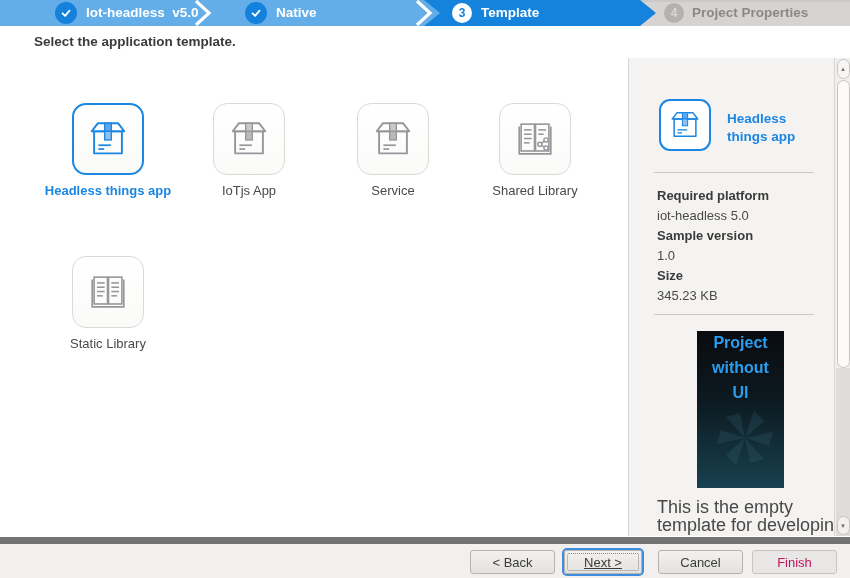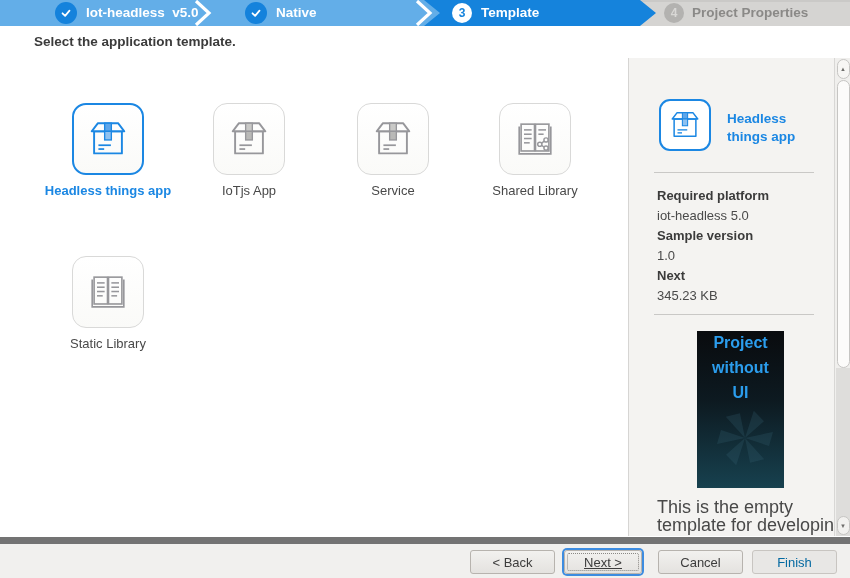--- a/index.html
+++ b/index.html
@@ -82,21 +82,21 @@
   .button-bar { position:absolute; left:0; top:537px; width:850px; height:41px; background:#f1f0ee;
                 border-top:7px solid #737373; }
   .btn { position:absolute; top:6px; height:24px; border:1px solid #b7b3ae; border-radius:3px;
          background:linear-gradient(#f2f1ef,#e4e2df); font-family:"Liberation Sans",sans-serif;
          font-size:13px; color:#3c3c3c; text-align:center; }
   .btn-back { left:470px; width:85px; }
   .btn-next { left:564px; width:78px; box-shadow:0 0 0 2px #3d8ce0;text-decoration:underline; }
   .btn-next::after { content:""; position:absolute; inset:2px; border:1px dotted #8a8884;
                      border-radius:2px; pointer-events:none; }
   .btn-cancel { left:658px; width:85px; }
-  .btn-finish { left:752px; width:85px; color:#0369a1; background:#e8e7e5; border-color:#c8c5c1; }
+  .btn-finish { left:752px; width:85px; color:#be185d; background:#e8e7e5; border-color:#c8c5c1; }
 </style>
 </head>
 <body>
 
 <svg width="0" height="0" style="position:absolute">
   <defs>
     <symbol id="icon-package" viewBox="0 0 48 48">
       <polygon points="7,16 13.5,7.5 34.5,7.5 41,16" fill="none" stroke="currentColor" stroke-width="2" stroke-linejoin="round"></polygon>
       <rect x="9.5" y="16" width="29" height="23" fill="none" stroke="currentColor" stroke-width="2" stroke-linejoin="round"></rect>
       <rect x="20.5" y="7.5" width="7" height="8.5" fill="var(--tape-top)" stroke="currentColor" stroke-width="1.4"></rect>
@@ -239,21 +239,21 @@
         </svg>
       </div>
     <div class="details-title">Headless things app</div>
     <div class="panel-divider" style="top:114px"></div>
 
     <div class="fields">
       <div class="f-label">Required platform</div>
       <div class="f-value">iot-headless 5.0</div>
       <div class="f-label">Sample version</div>
       <div class="f-value">1.0</div>
-      <div class="f-label">Next</div>
+      <div class="f-label">Size</div>
       <div class="f-value">345.23 KB</div>
     </div>
     <div class="panel-divider" style="top:256px"></div>
 
     <div class="preview">
       <svg class="pinwheel" width="72" height="100" viewBox="0 0 72 100">
         <g transform="translate(40,52)" fill="#3c6b7d" opacity="0.45">
           <path d="M0,0 L28,-6 L24,8 Z"></path>
             <path d="M0,0 L28,-6 L24,8 Z" transform="rotate(60)"></path>
           <path d="M0,0 L28,-6 L24,8 Z" transform="rotate(120)"></path>

